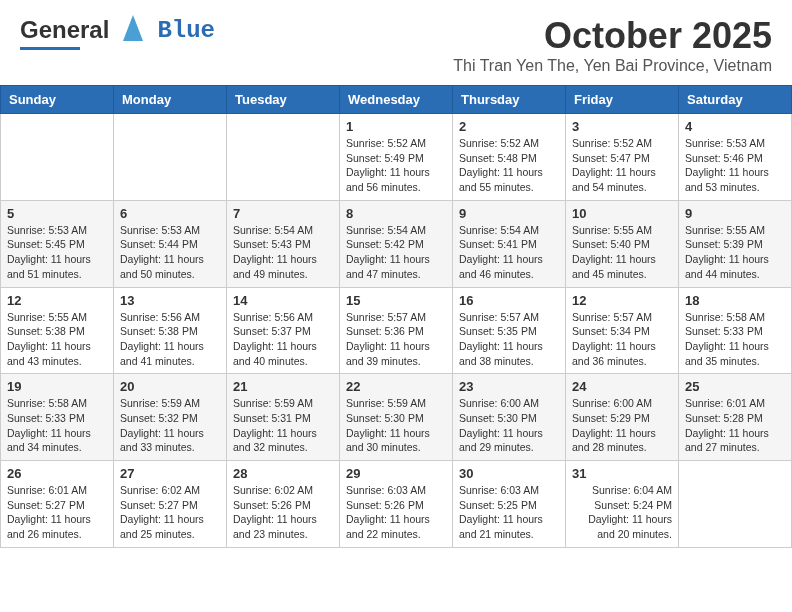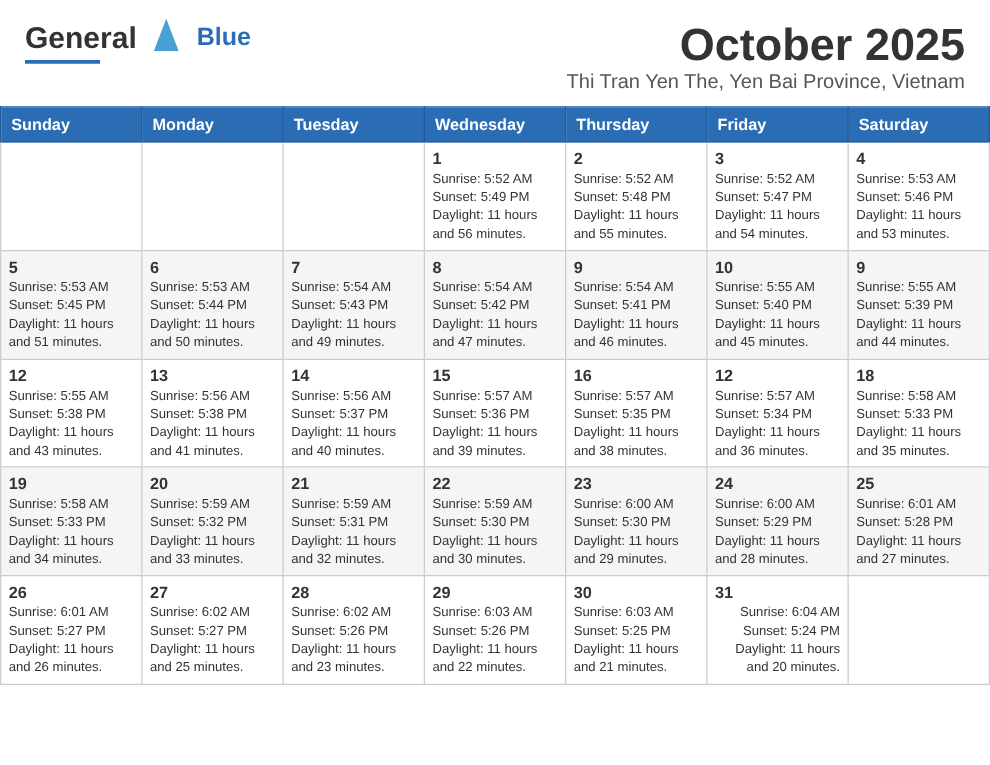--- a/index.html
+++ b/index.html
@@ -79,23 +79,24 @@
       display: flex;
       align-items: center;
       gap: 13px;
     }
     .logo-g {
       font-size: 24px;
       font-weight: bold;
       color: #333;
     }
     .logo-b {
-      font-size: 20px;
+      font-size: 24px;
       font-weight: bold;
       color: #2a6db5;
+      font-family: Liberation Mono, monospace;
     }
     .logo-line {
       height: 3px;
       background: #2a6db5;
       width: 60px;
       margin-top: 2px;
     }
   </style>
 </head>
 <body>

